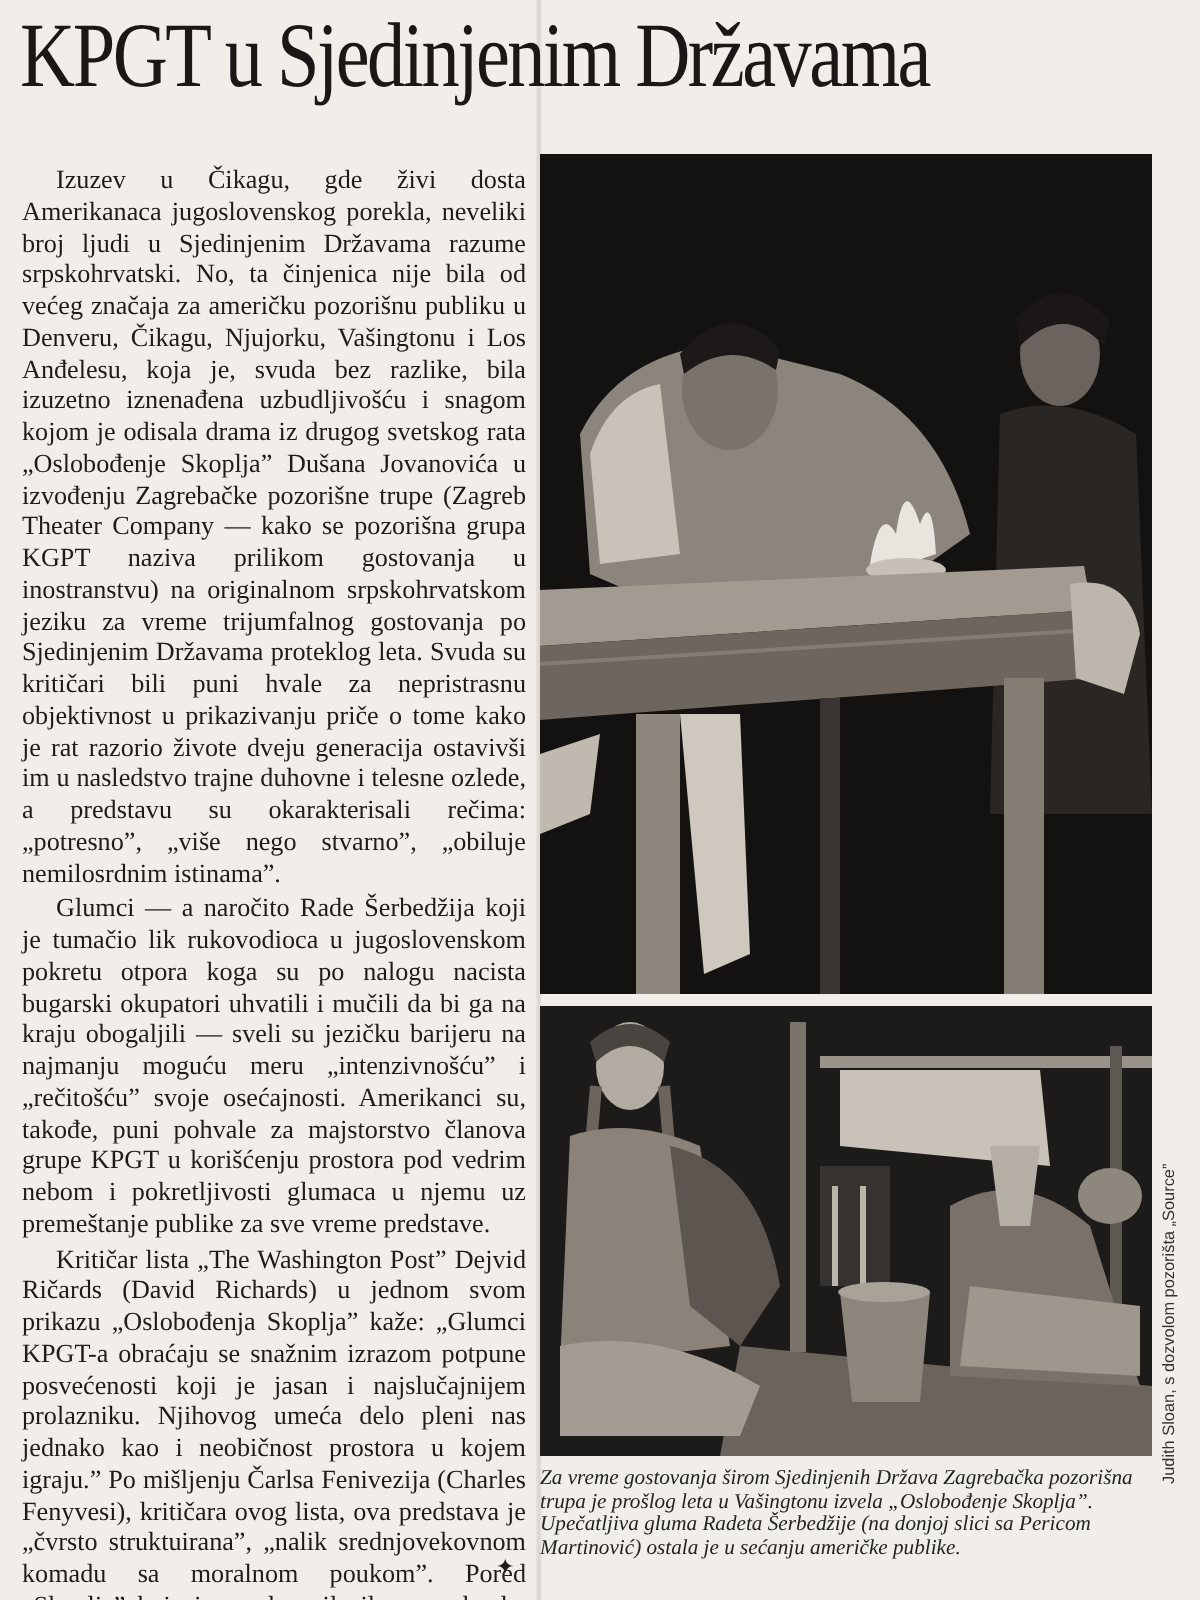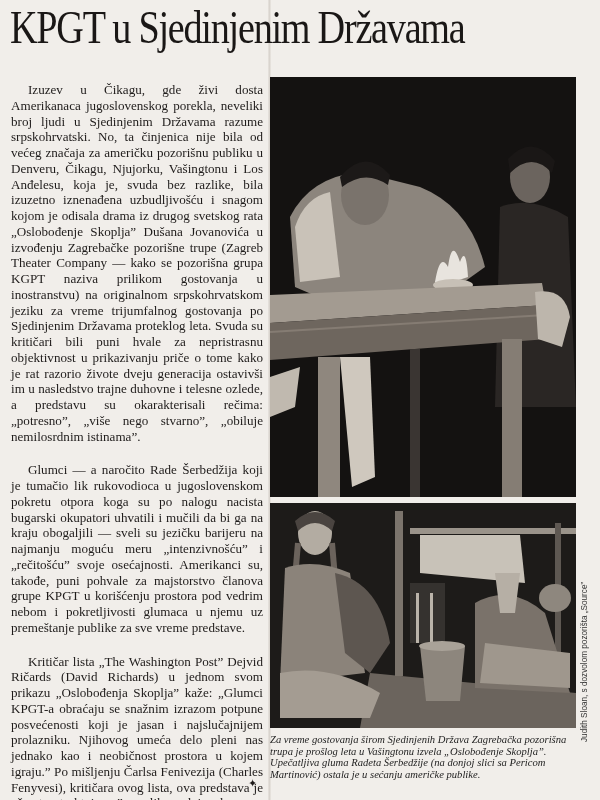--- a/index.html
+++ b/index.html
@@ -21,21 +21,21 @@
     transform: scaleX(0.83); transform-origin: left top;
     white-space: nowrap; color: #1a1716;
     line-height: 60px;
   }
   .article {
     position: absolute; left: 11px; top: 82px; width: 252px;
     font-size: 13.1px; line-height: 15.75px;
     text-align: justify; hyphens: manual;
   }
   .article p { margin: 0; text-indent: 17px; }
-  .article p + p { margin-top: 18px; }
+  .article p + p { margin-top: 2px; }
   .end-mark {
     position: absolute; left: 248px; top: 777px; font-size: 11px;
   }
   .photo {
     position: absolute; overflow: hidden; background: #111;
   }
   .photo-top {
     left: 270px; top: 77px; width: 306px; height: 420px;
     background:
       radial-gradient(ellipse 28px 34px at 362px 180px, #aaa39b 0%, #6b645e 60%, transparent 100%),

